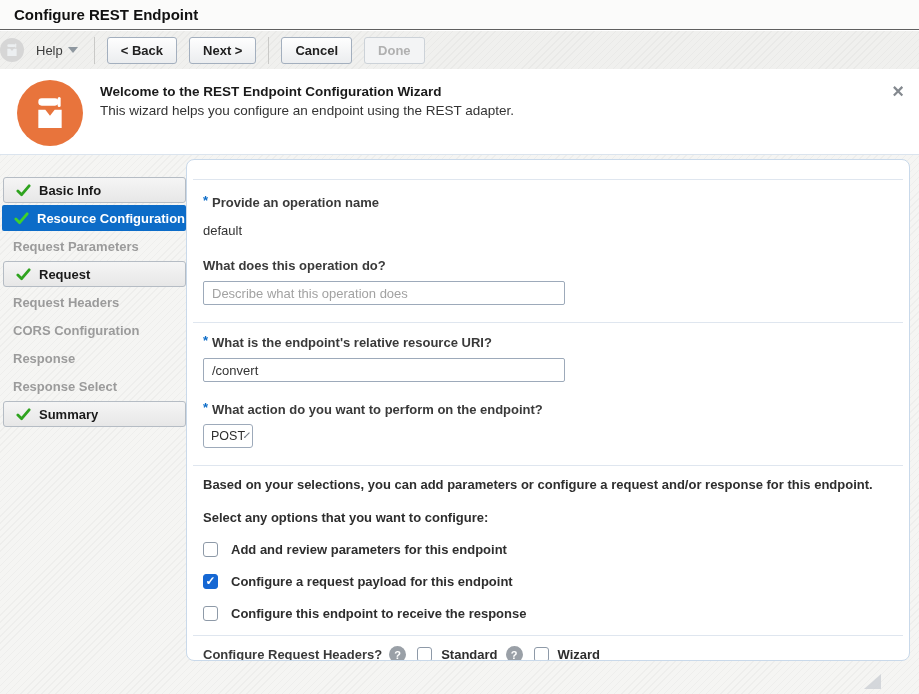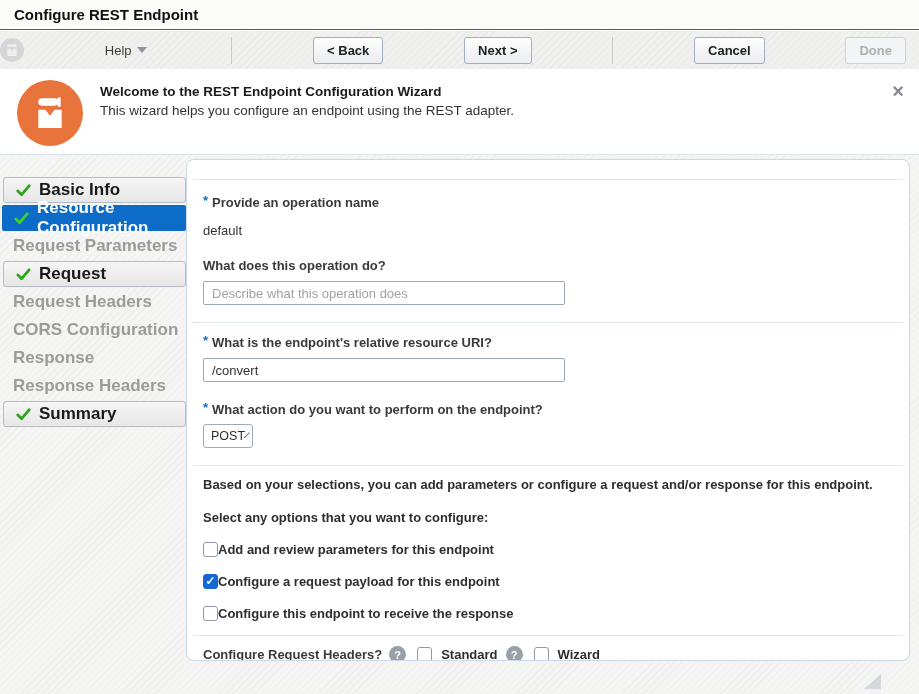--- a/index.html
+++ b/index.html
@@ -8,21 +8,21 @@
 
   
   .titlebar { position:absolute; top:0; left:0; right:0; height:30px; background:#fbfbfa;
               border-bottom:1px solid #5f5f5f; display:flex; align-items:center; padding-left:14px; }
   .titlebar .title { font-size:15px; font-weight:bold; color:#111; }
 
   
   .toolbar { position:absolute; top:31px; left:0; right:0; height:38px;
              background-color:#f0f0ee;
              background-image:repeating-linear-gradient(135deg, rgba(110,110,110,0.05) 0 1px, transparent 1px 5px);
-             display:flex; align-items:center; justify-content:space-between; gap:12px; padding-right:13px; }
+             display:flex; align-items:center; justify-content:flex-start; gap:12px; padding-right:13px; }
   .avatar-circle { width:24px; height:24px; border-radius:50%; background:#d6d6d6; display:flex;
                    align-items:center; justify-content:center; }
   .help-group { display:flex; align-items:center; gap:5px; cursor:pointer; margin-right:4px; }
   .help-label { font-size:13px; color:#3c3c3c; }
   .caret-down { width:0; height:0; border-left:5px solid transparent; border-right:5px solid transparent;
                 border-top:6px solid #8e979f; }
   .tb-sep { width:1px; height:27px; background:#c9c9c7; }
   .btn { height:27px; padding:0 13px; font-family:inherit; font-size:13px; font-weight:bold; color:#212121;
          background:linear-gradient(#fefefe,#ebedef); border:1px solid #a3afbe; border-radius:3px; cursor:pointer; }
   .btn.disabled { color:#b0b0b0; background:#f3f4f5; border-color:#ccd2d8; }
@@ -38,21 +38,21 @@
                   cursor:pointer; line-height:20px; }
 
   
   .content { position:absolute; top:155px; left:0; right:0; bottom:0;
              background-color:#f5f5f3;
              background-image:repeating-linear-gradient(135deg, rgba(110,110,110,0.05) 0 1px, transparent 1px 5px); }
 
   
   .sidebar { position:absolute; top:22px; left:0; width:186px; display:flex; flex-direction:column; gap:2px; }
   .step { height:26px; display:flex; align-items:center; gap:8px; padding-left:12px;
-          font-weight:bold; font-size:17px; }
+          font-weight:bold; font-size:13px; }
   .step.completed { margin-left:3px; background:linear-gradient(#f5f5f5,#e7e7e7); border:1px solid #b5bcc4;
                     border-radius:3px; color:#1a1a1a; cursor:pointer; }
   .step.active { margin-left:2px; background:#0c6cc8; color:#fff; border-radius:2px; cursor:pointer; }
   .step.disabled { color:#9b9b9b; padding-left:13px; }
   .check-icon { display:inline-flex; width:15px; height:15px; flex:0 0 15px; }
 
   
   .panel { position:absolute; left:186px; top:4px; width:724px; height:502px; background:#fff;
            border:1px solid #c9d9ea; border-radius:8px; padding:0 16px; overflow:hidden; }
   .hr { border-top:1px solid #dfe6ef; margin:0 -10px; }
@@ -69,21 +69,21 @@
   .lbl-uri { margin-top:12px; }
   .lbl-action { margin-top:20px; }
   .select-box { margin-top:7px; width:50px; height:24px; border:1px solid #9daaba; border-radius:3px; background:#fff;
                 display:flex; align-items:center; justify-content:space-between; padding:0 7px; cursor:pointer; }
   .select-value { font-size:12.5px; color:#2e2e2e; }
   .chevron-down { width:7px; height:7px; border-right:1.5px solid #6e7780; border-bottom:1.5px solid #6e7780;
                   transform:rotate(45deg) translateY(-2px); }
   .hr.after-action { margin-top:17px; }
   .info-line { margin-top:11px; font-weight:bold; color:#2e2e2e; }
   .info-line.second { margin-top:18px; }
-  .opt-row { margin-top:17px; display:flex; align-items:center; }
+  .opt-row { margin-top:17px; display:flex; align-items:center; gap:13px; }
   .checkbox { width:15px; height:15px; border:1.5px solid #8e9aa8; border-radius:3px; background:#fff;
               flex:0 0 15px; cursor:pointer; position:relative; }
   .checkbox.checked { background:#1567d3; border-color:#1567d3; }
   .checkbox.checked::after { content:"✓"; position:absolute; left:1.5px; top:-1px; color:#fff; font-size:12px; font-weight:bold; }
   .opt-label { font-weight:bold; color:#2e2e2e; }
   .hr.before-footer { margin-top:14px; }
   .footer-row { margin-top:10px; display:flex; align-items:center; }
   .help-circle { width:17px; height:17px; border-radius:50%; background:#9aa0a7; color:#fff; font-size:11px;
                  font-weight:bold; display:flex; align-items:center; justify-content:center; cursor:pointer; }
   .resize-grip { position:absolute; right:38px; bottom:5px; width:0; height:0;
@@ -219,21 +219,21 @@
     <div class="step disabled">
       <span>Request Headers</span>
     </div>
     <div class="step disabled">
       <span>CORS Configuration</span>
     </div>
     <div class="step disabled">
       <span>Response</span>
     </div>
     <div class="step disabled">
-      <span>Response Headers</span>
+      <span>Response Select</span>
     </div>
     <div class="step completed">
       <span class="check-icon">
           <svg viewBox="0 0 16 16" width="15" height="15">
             <path d="M2 8.5 L6 12.5 L14 3" stroke="#2fa31f" stroke-width="3" fill="none" stroke-linecap="round" stroke-linejoin="round"></path>
           </svg>
         </span>
       <span>Summary</span>
     </div>
   </div>

